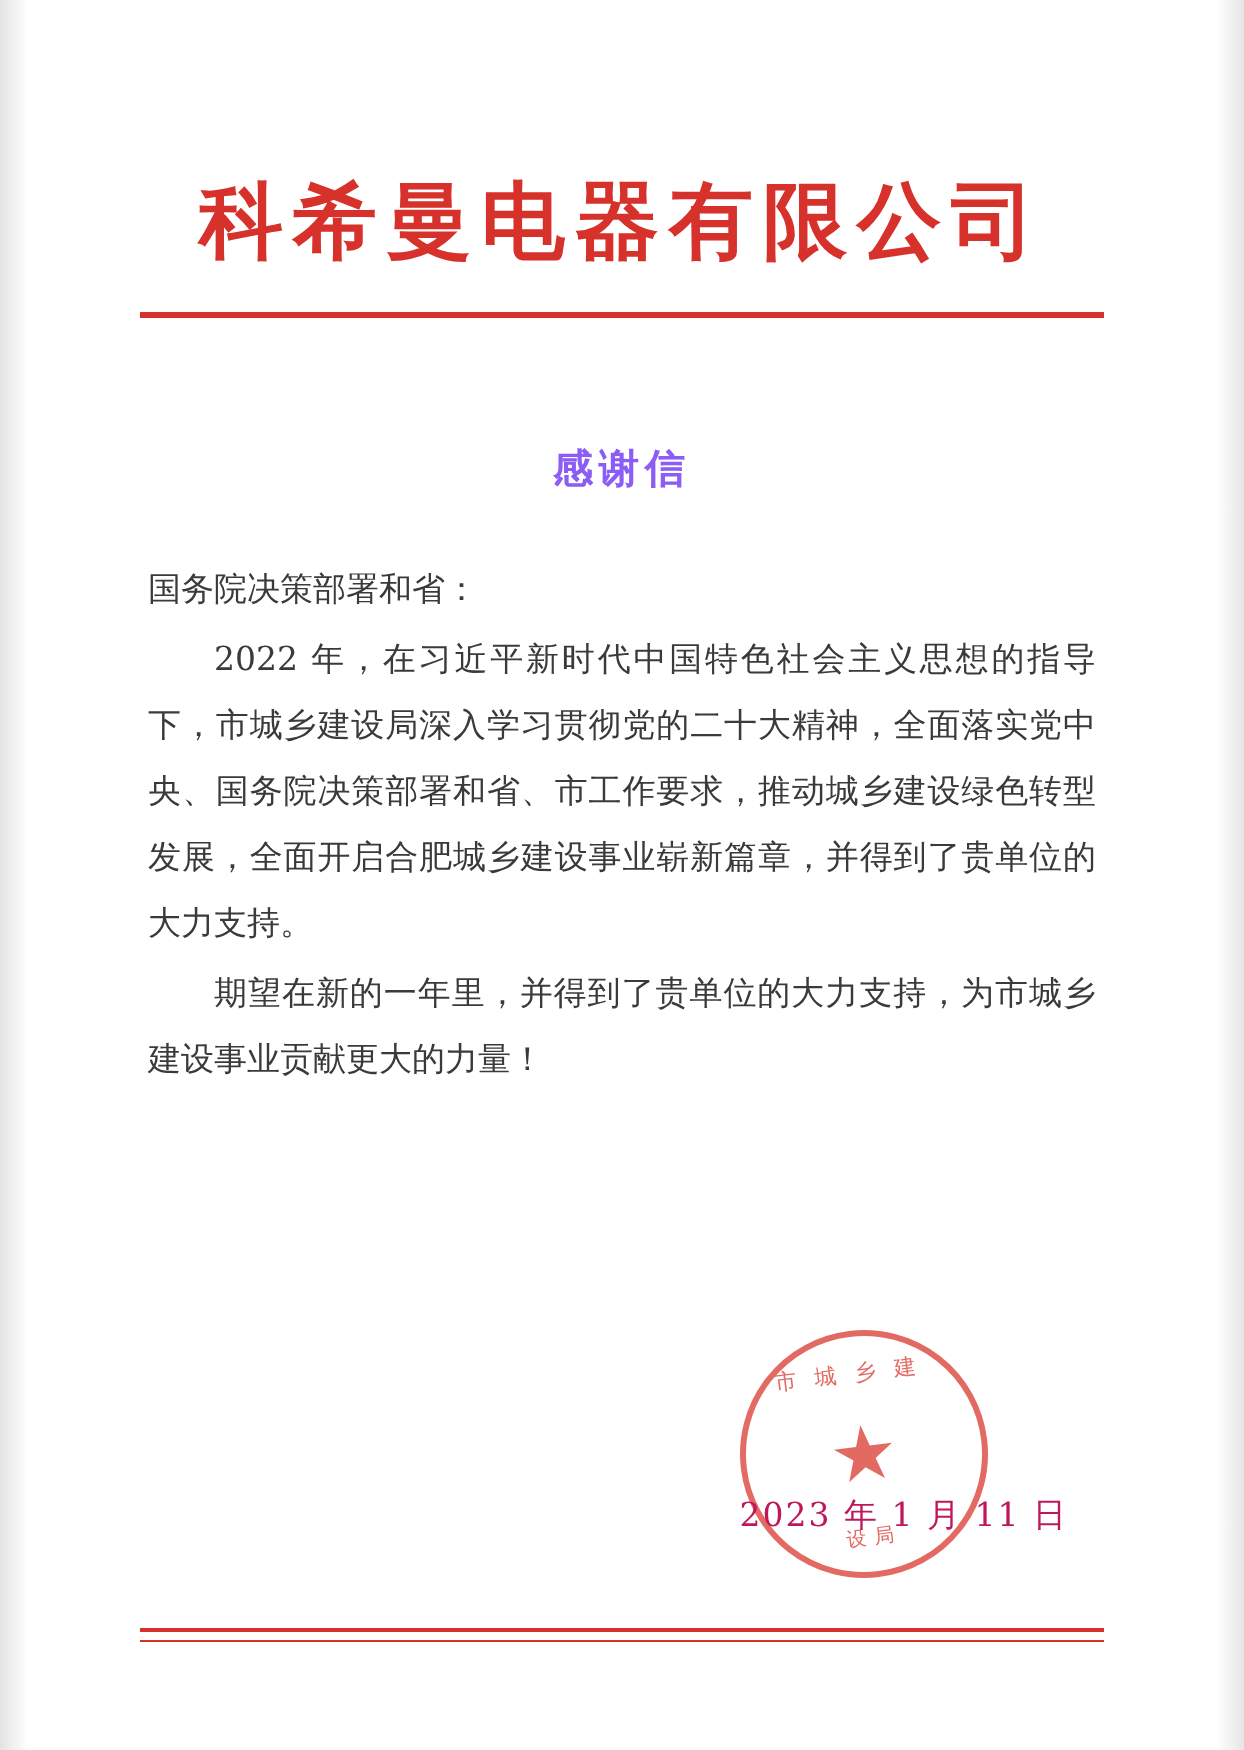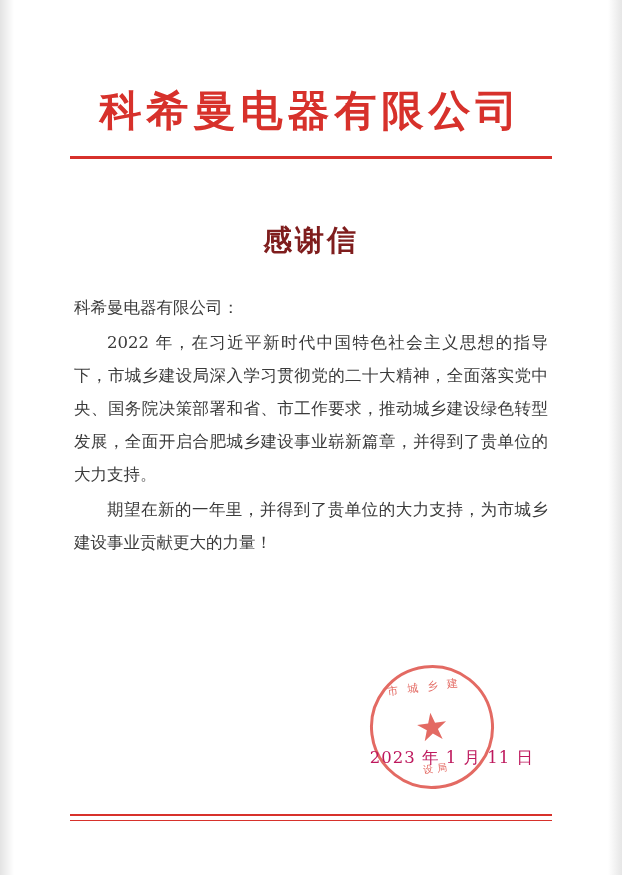--- a/index.html
+++ b/index.html
@@ -61,23 +61,23 @@
   .rule-thick {
     height: 3px;
     background: #d7312b;
     margin: 22px 52px 0 52px;
   }
 
   .doc-title {
     text-align: center;
     font-family: "DejaVu Serif", serif;
     font-weight: bold;
-    font-size: 29px;
+    font-size: 20px;
     letter-spacing: 3px;
-    color: #7f1d1d;
+    color: #8b5cf6;
     margin-top: 62px;
   }
 
   .body-text {
     margin: 30px 56px 0 56px;
     font-family: "DejaVu Serif", serif;
     font-size: 16.5px;
     line-height: 33px;
     color: #3a3a3a;
     text-align: justify;
@@ -158,21 +158,21 @@
   <div class="sheet">
 
     <div class="letterhead">
       <div class="letterhead-title">科希曼电器有限公司</div>
     </div>
     <div class="rule-thick"></div>
 
     <div class="doc-title">感谢信</div>
 
     <div class="body-text">
-      <p>科希曼电器有限公司：</p>
+      <p>国务院决策部署和省：</p>
       <p class="indent">2022 年，在习近平新时代中国特色社会主义思想的指导下，市城乡建设局深入学习贯彻党的二十大精神，全面落实党中央、国务院决策部署和省、市工作要求，推动城乡建设绿色转型发展，全面开启合肥城乡建设事业崭新篇章，并得到了贵单位的大力支持。</p>
       <p class="indent">期望在新的一年里，并得到了贵单位的大力支持，为市城乡建设事业贡献更大的力量！</p>
     </div>
 
     <div class="sign-block">
       <div class="seal">
         <div class="seal-text-top">市城乡建</div>
         <div class="seal-star">★</div>
         <div class="seal-text-bottom">设局</div>
       </div>

